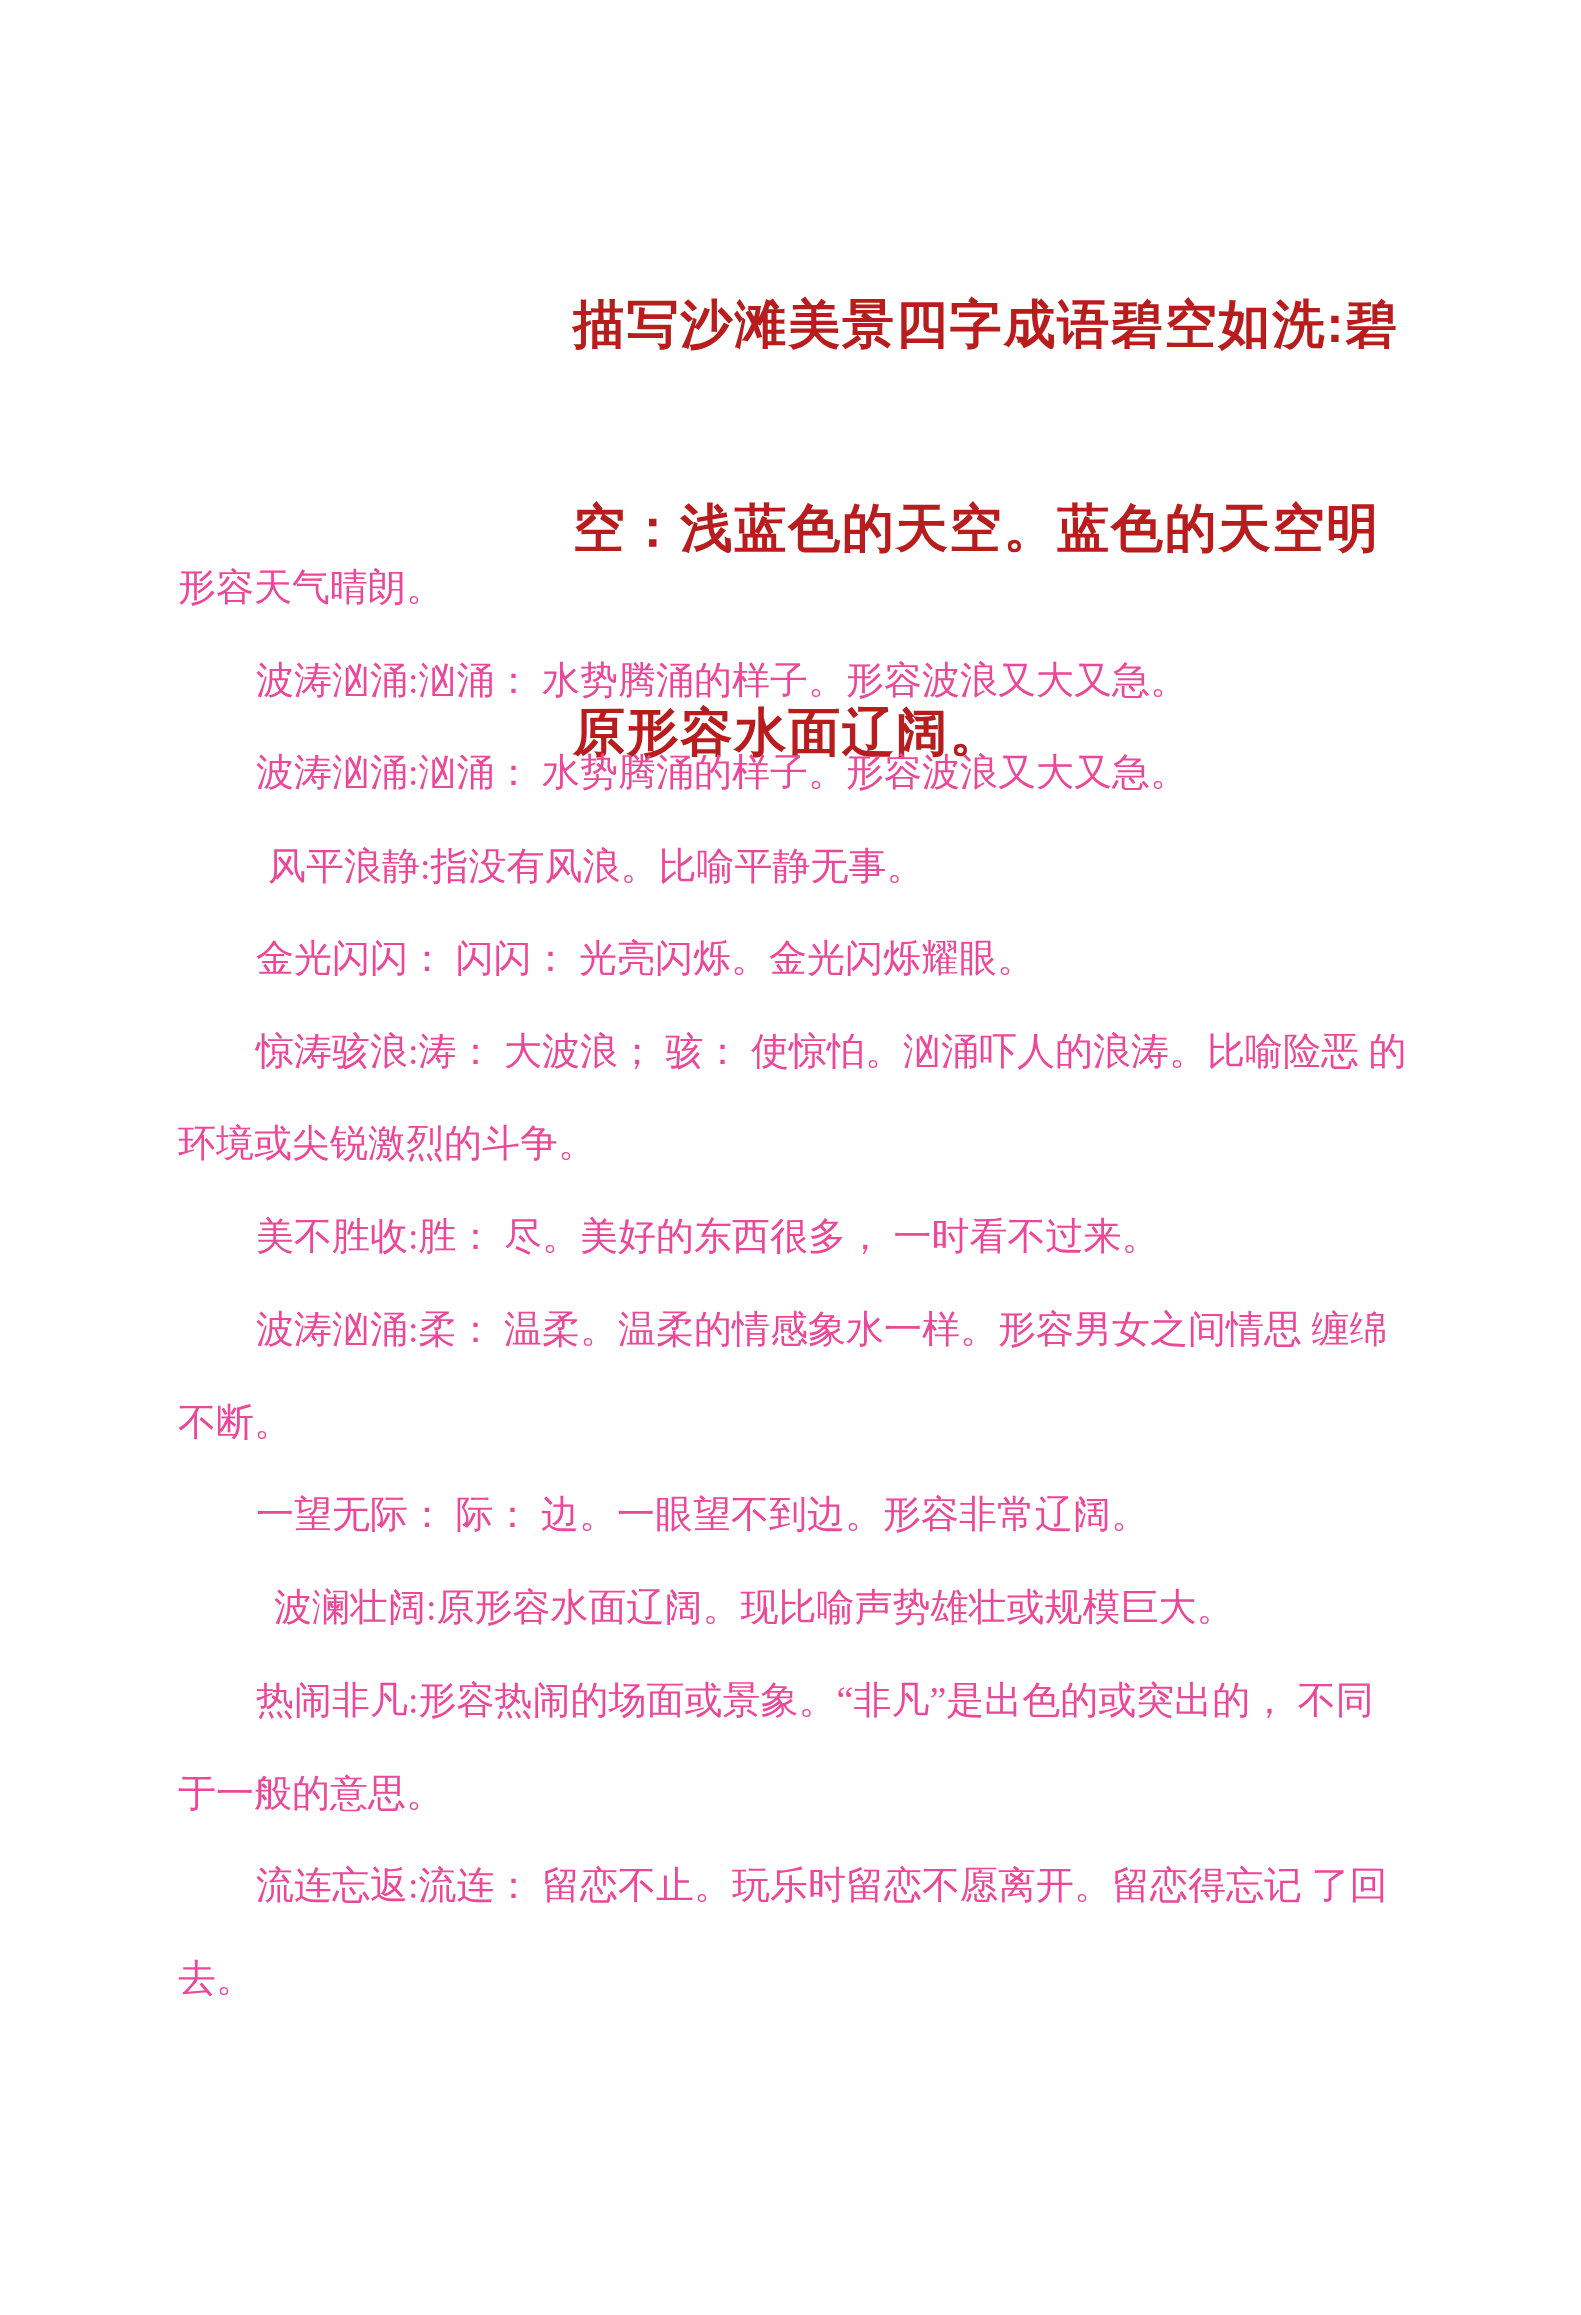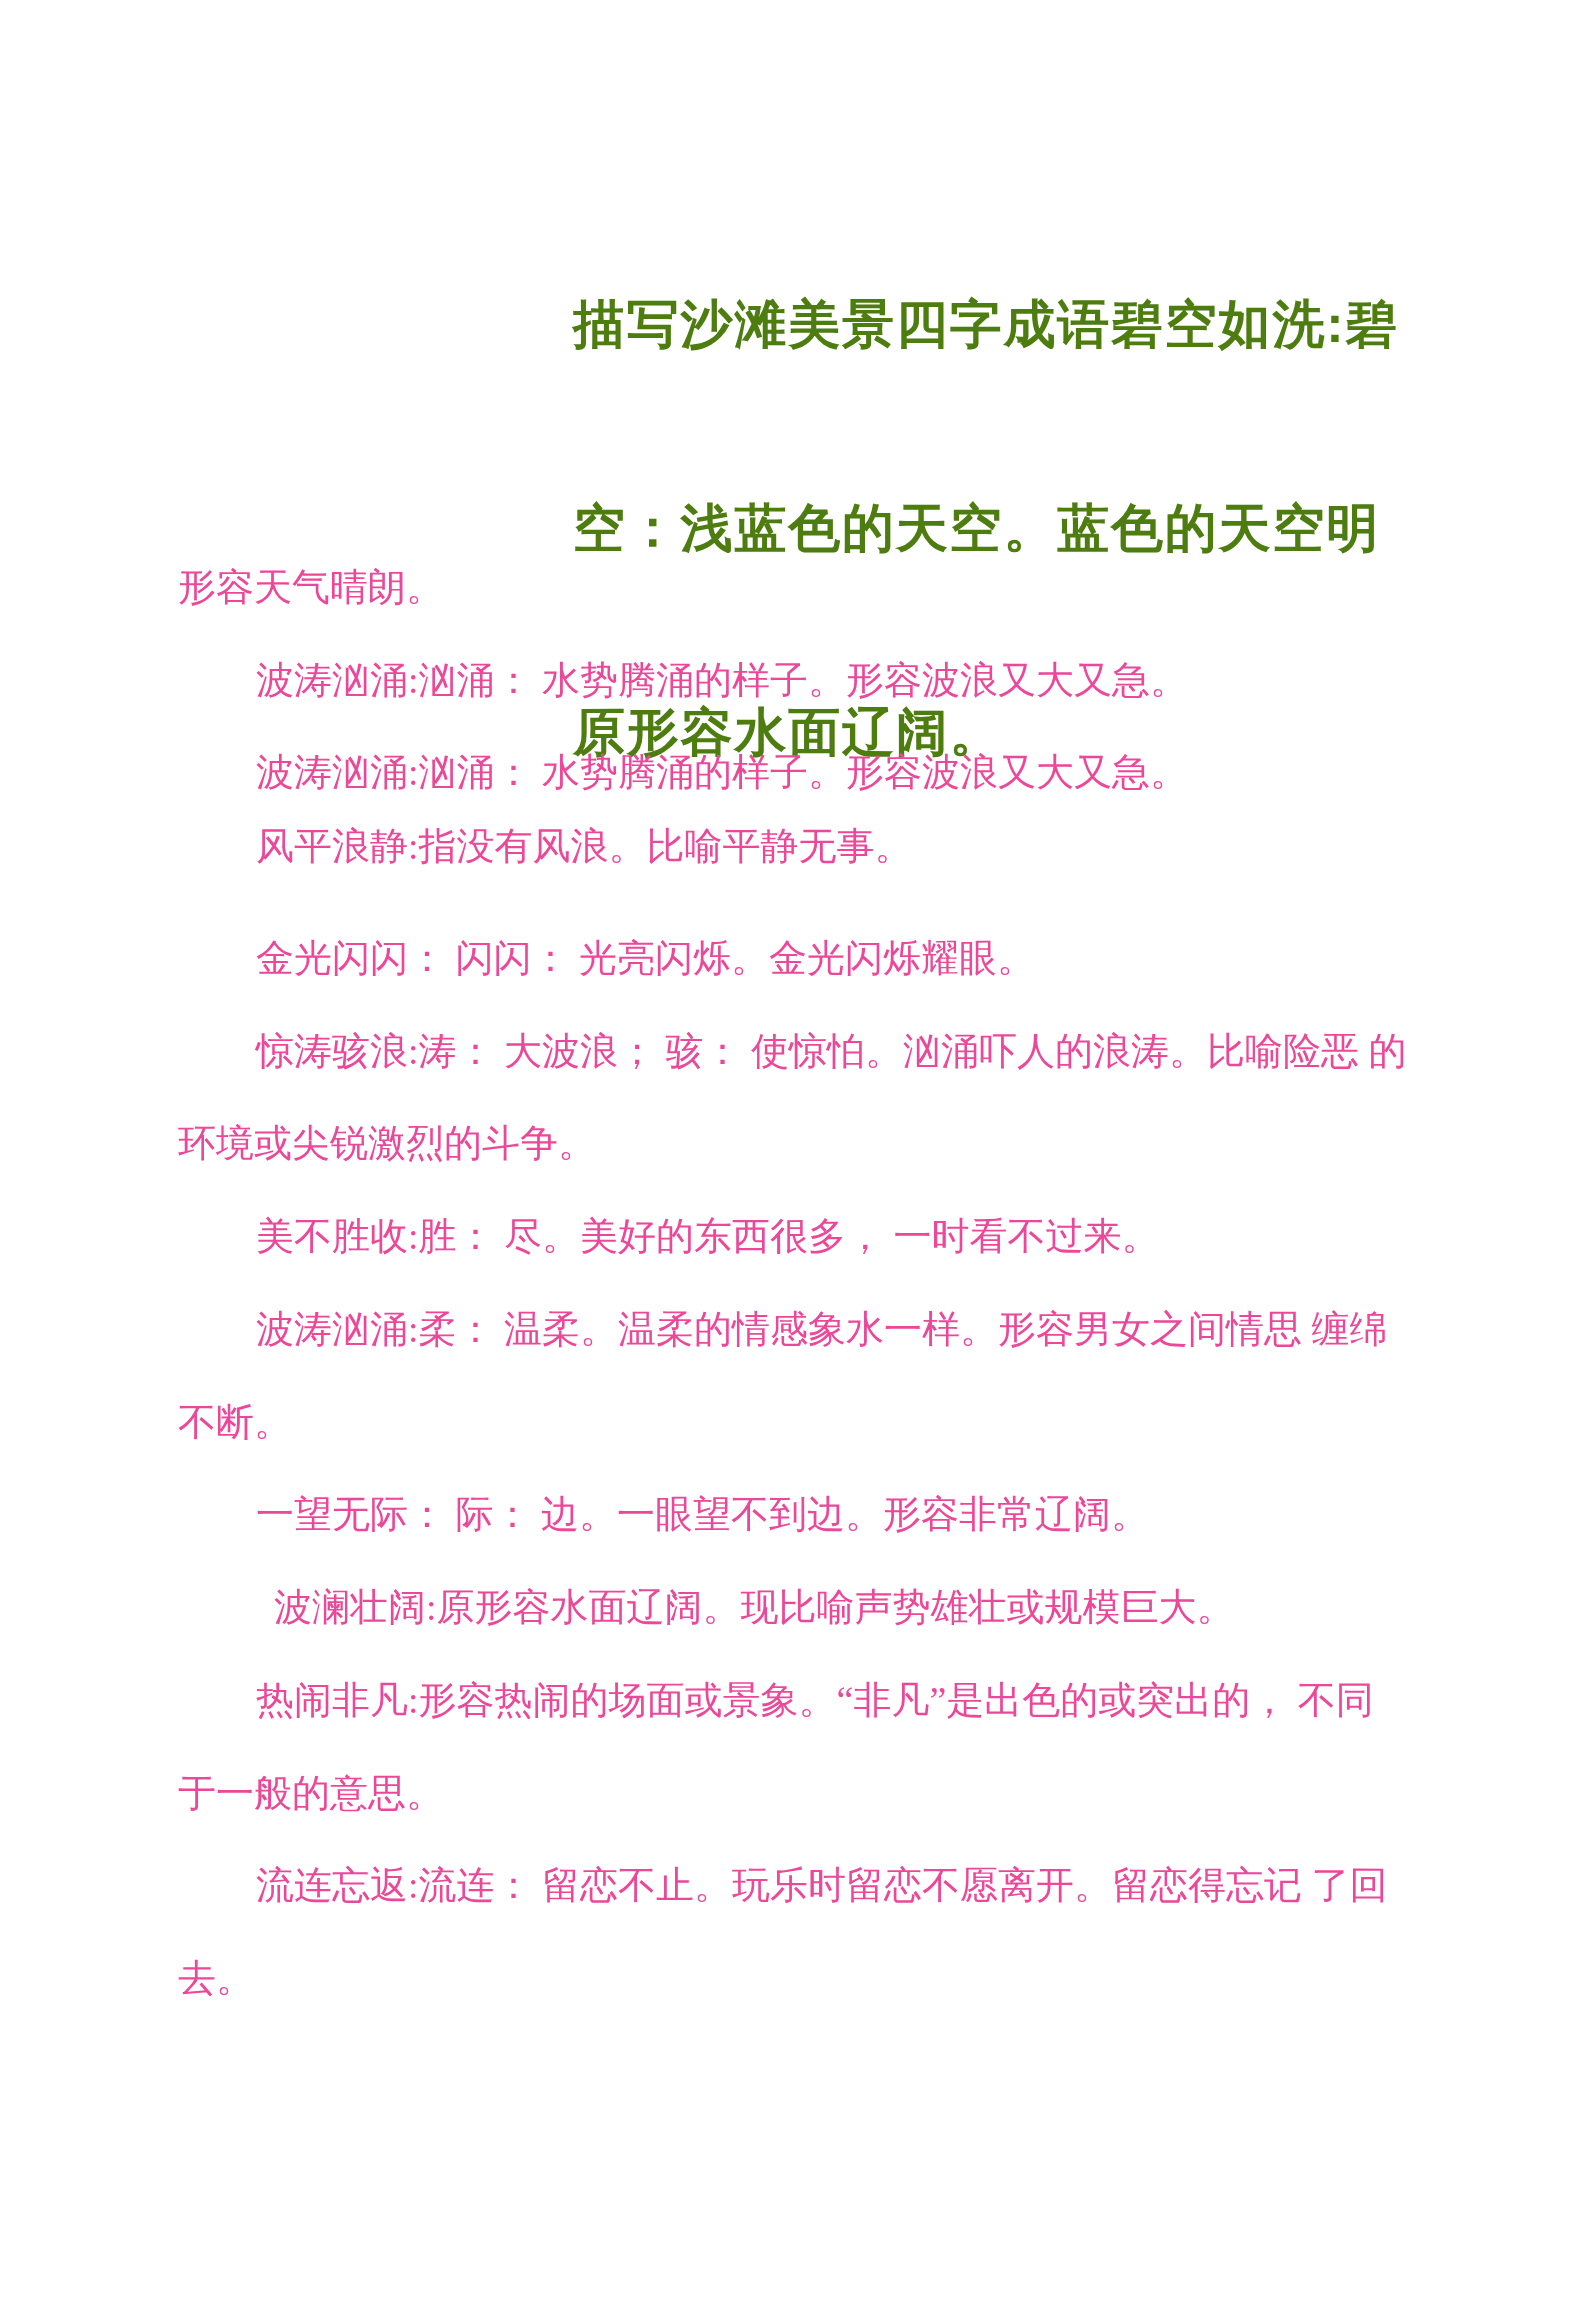--- a/index.html
+++ b/index.html
@@ -7,21 +7,21 @@
     position: relative;
     width: 1581px;
     height: 2316px;
     background: #ffffff;
     overflow: hidden;
   }
   .heading {
     position: absolute;
     left: 573px;
     top: 154px;
-    color: #4d7c0f;
+    color: #b91c1c;
     font-family: "Liberation Sans", sans-serif;
     font-weight: 700;
     font-size: 52px;
     line-height: 68px;
     letter-spacing: 1.8px;
     white-space: pre;
   }
   .heading .hline { white-space: pre; }
   .bline {
     position: absolute;
@@ -41,21 +41,21 @@
 
   <div class="heading">
     <div class="hline">描写沙滩美景四字成语碧空如洗:碧</div>
     <div class="hline">空：浅蓝色的天空。蓝色的天空明</div>
     <div class="hline">原形容水面辽阔。</div>
   </div>
 
   <div class="bline flush" style="top: 560px;">形容天气晴朗。</div>
   <div class="bline indent" style="top: 653px;">波涛汹涌:汹涌： 水势腾涌的样子。形容波浪又大又急。</div>
   <div class="bline indent" style="top: 745px;">波涛汹涌:汹涌： 水势腾涌的样子。形容波浪又大又急。</div>
-  <div class="bline indent" style="top: 819px;">风平浪静:指没有风浪。比喻平静无事。</div>
+  <div class="bline indent" style="top: 839px; margin-left: 12px;">风平浪静:指没有风浪。比喻平静无事。</div>
   <div class="bline indent" style="top: 931px;">金光闪闪： 闪闪： 光亮闪烁。金光闪烁耀眼。</div>
   <div class="bline indent" style="top: 1024px;">惊涛骇浪:涛： 大波浪； 骇： 使惊怕。汹涌吓人的浪涛。比喻险恶 的</div>
   <div class="bline flush" style="top: 1116px;">环境或尖锐激烈的斗争。</div>
   <div class="bline indent" style="top: 1209px;">美不胜收:胜： 尽。美好的东西很多， 一时看不过来。</div>
   <div class="bline indent" style="top: 1302px;">波涛汹涌:柔： 温柔。温柔的情感象水一样。形容男女之间情思 缠绵</div>
   <div class="bline flush" style="top: 1395px;">不断。</div>
   <div class="bline indent" style="top: 1487px;">一望无际： 际： 边。一眼望不到边。形容非常辽阔。</div>
   <div class="bline indent" style="top: 1580px; margin-left: 18px;">波澜壮阔:原形容水面辽阔。现比喻声势雄壮或规模巨大。</div>
   <div class="bline indent" style="top: 1673px;">热闹非凡:形容热闹的场面或景象。“非凡”是出色的或突出的， 不同</div>
   <div class="bline flush" style="top: 1766px;">于一般的意思。</div>

